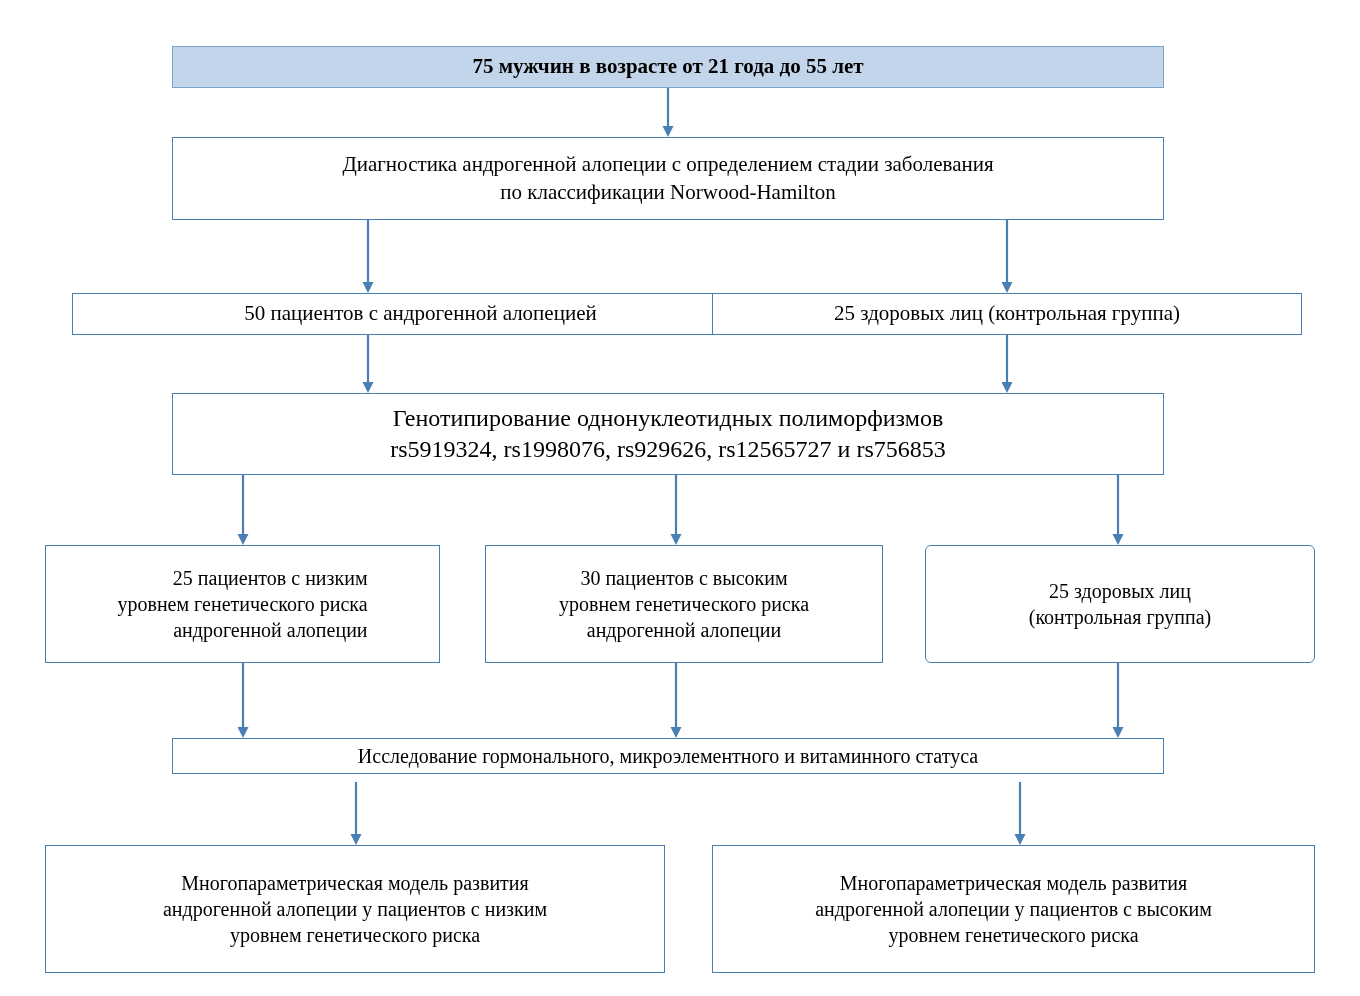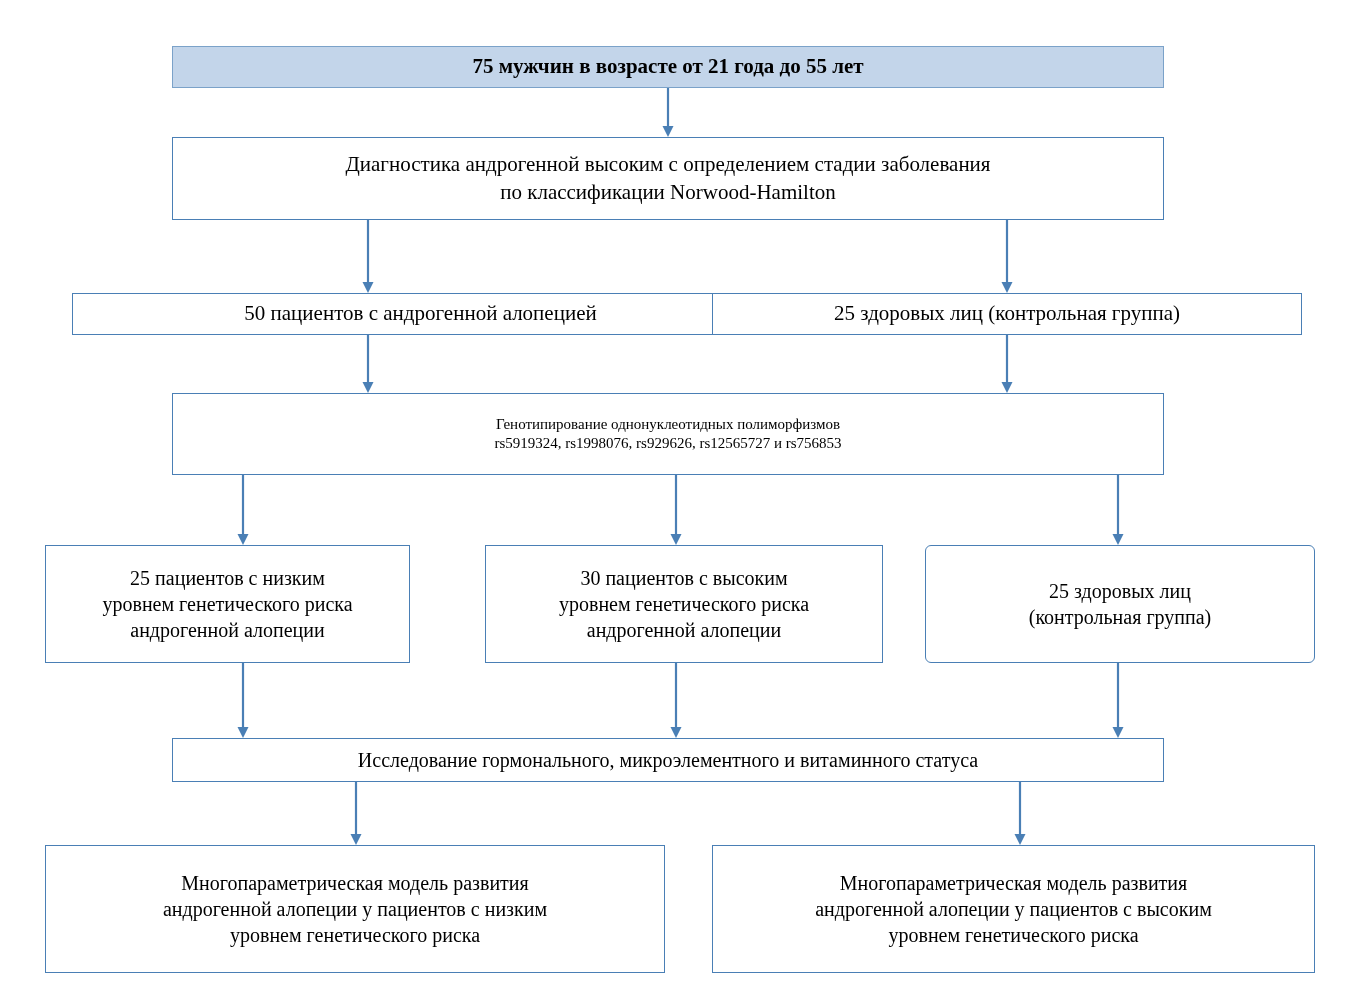--- a/index.html
+++ b/index.html
@@ -123,34 +123,34 @@
         <polygon points="10,63 4.5,52 15.5,52" fill="#4a7fb5"></polygon>
       </svg>
     </div>
     <div class="arrow" style="left: 1010px; top: 782px; width: 20px; height: 63px;">
       <svg width="20" height="63" viewBox="0 0 20 63">
         <line x1="10" y1="0" x2="10" y2="53" stroke="#4a7fb5" stroke-width="2.2"></line>
         <polygon points="10,63 4.5,52 15.5,52" fill="#4a7fb5"></polygon>
       </svg>
     </div>
     <div class="box header" style="left: 172px; top: 46px; width: 992px; height: 42px; font-size: 21px; background: rgb(195, 213, 234);">75 мужчин в возрасте от 21 года до 55 лет</div>
-    <div class="box" style="left: 172px; top: 137px; width: 992px; height: 83px; font-size: 21px;">Диагностика андрогенной высоким с определением стадии заболевания
+    <div class="box" style="left: 172px; top: 137px; width: 992px; height: 83px; font-size: 21px;">Диагностика андрогенной алопеции с определением стадии заболевания
 по классификации Norwood-Hamilton</div>
     <div class="box" style="left: 72px; top: 293px; width: 697px; height: 42px; font-size: 21px;">50 пациентов с андрогенной алопецией</div>
     <div class="box" style="left: 712px; top: 293px; width: 590px; height: 42px; font-size: 21px;">25 здоровых лиц (контрольная группа)</div>
-    <div class="box" style="left: 172px; top: 393px; width: 992px; height: 82px; font-size: 15px;">Генотипирование однонуклеотидных полиморфизмов
+    <div class="box" style="left: 172px; top: 393px; width: 992px; height: 82px; font-size: 24px;">Генотипирование однонуклеотидных полиморфизмов
 rs5919324, rs1998076, rs929626, rs12565727 и rs756853</div>
-    <div class="box" style="left: 45px; top: 545px; width: 365px; height: 118px; font-size: 20px;">25 пациентов с низким
+    <div class="box" style="left: 45px; top: 545px; width: 395px; height: 118px; font-size: 20px; text-align: right;">25 пациентов с низким
 уровнем генетического риска
 андрогенной алопеции</div>
     <div class="box" style="left: 485px; top: 545px; width: 398px; height: 118px; font-size: 20px;">30 пациентов с высоким
 уровнем генетического риска
 андрогенной алопеции</div>
     <div class="box" style="left: 925px; top: 545px; width: 390px; height: 118px; font-size: 20px; border-radius: 6px;">25 здоровых лиц
 (контрольная группа)</div>
-    <div class="box" style="left: 172px; top: 738px; width: 992px; height: 44px; font-size: 20px;">Исследование гормонального, микроэлементного и витаминного статуса</div>
+    <div class="box" style="left: 172px; top: 738px; width: 992px; height: 36px; font-size: 20px;">Исследование гормонального, микроэлементного и витаминного статуса</div>
     <div class="box" style="left: 45px; top: 845px; width: 620px; height: 128px; font-size: 20px;">Многопараметрическая модель развития
 андрогенной алопеции у пациентов с низким
 уровнем генетического риска</div>
     <div class="box" style="left: 712px; top: 845px; width: 603px; height: 128px; font-size: 20px;">Многопараметрическая модель развития
 андрогенной алопеции у пациентов с высоким
 уровнем генетического риска</div>
   </div>
 
 </body></html>

